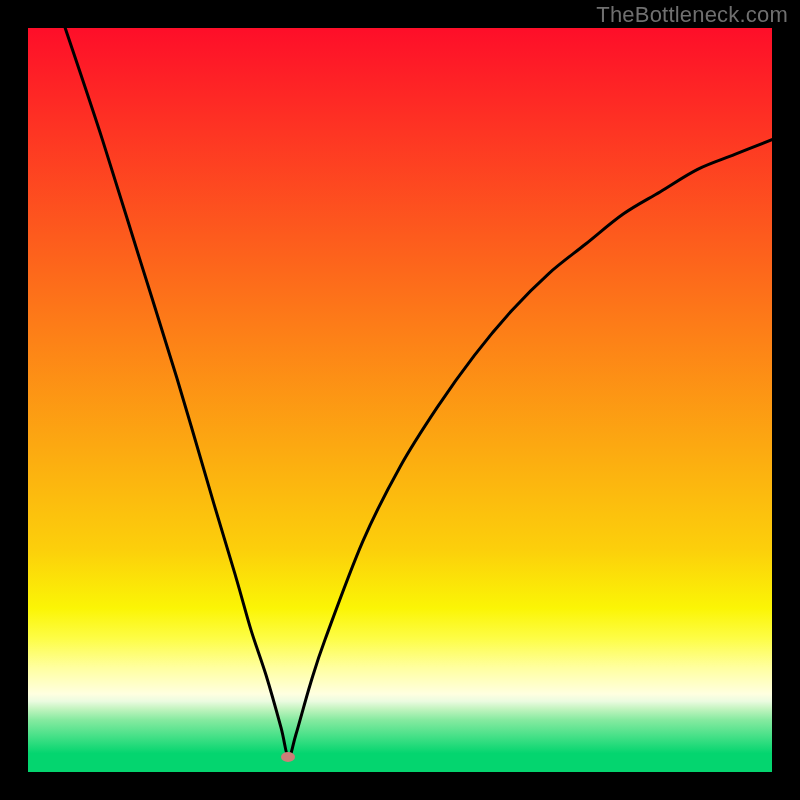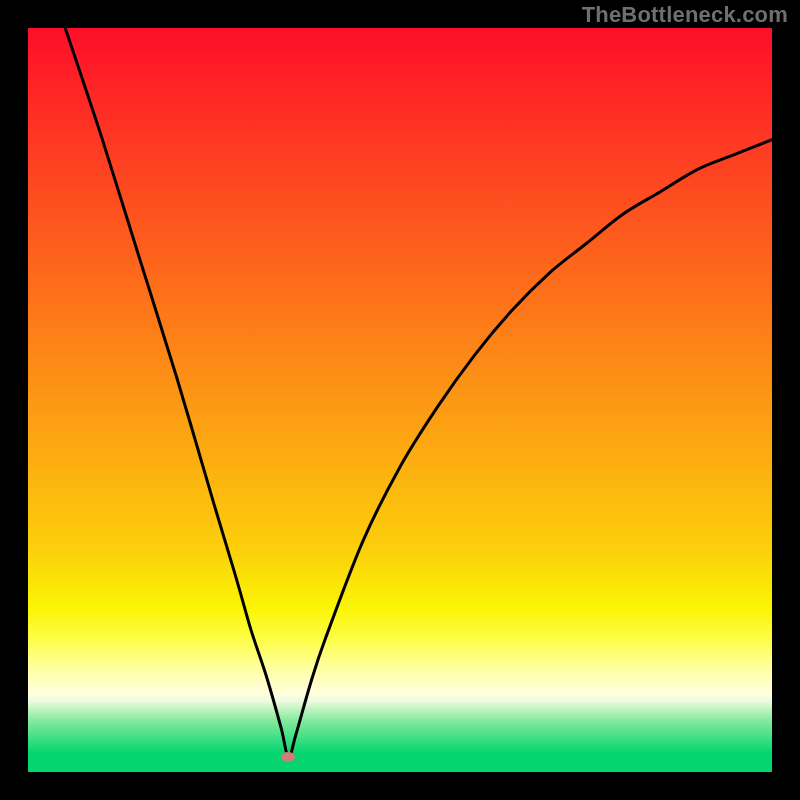--- a/index.html
+++ b/index.html
@@ -10,21 +10,21 @@
     position: relative;
     overflow: hidden;
     font-family: Arial, Helvetica, sans-serif;
   }
   .watermark {
     position: absolute;
     top: 2px;
     right: 12px;
     color: #6f6f6f;
     font-size: 22px;
-    font-weight: 700;
+    font-weight: 400;
     z-index: 10;
     letter-spacing: 0.2px;
   }
   .plot {
     position: absolute;
     left: 28px;
     top: 28px;
     width: 744px;
     height: 744px;
   }

